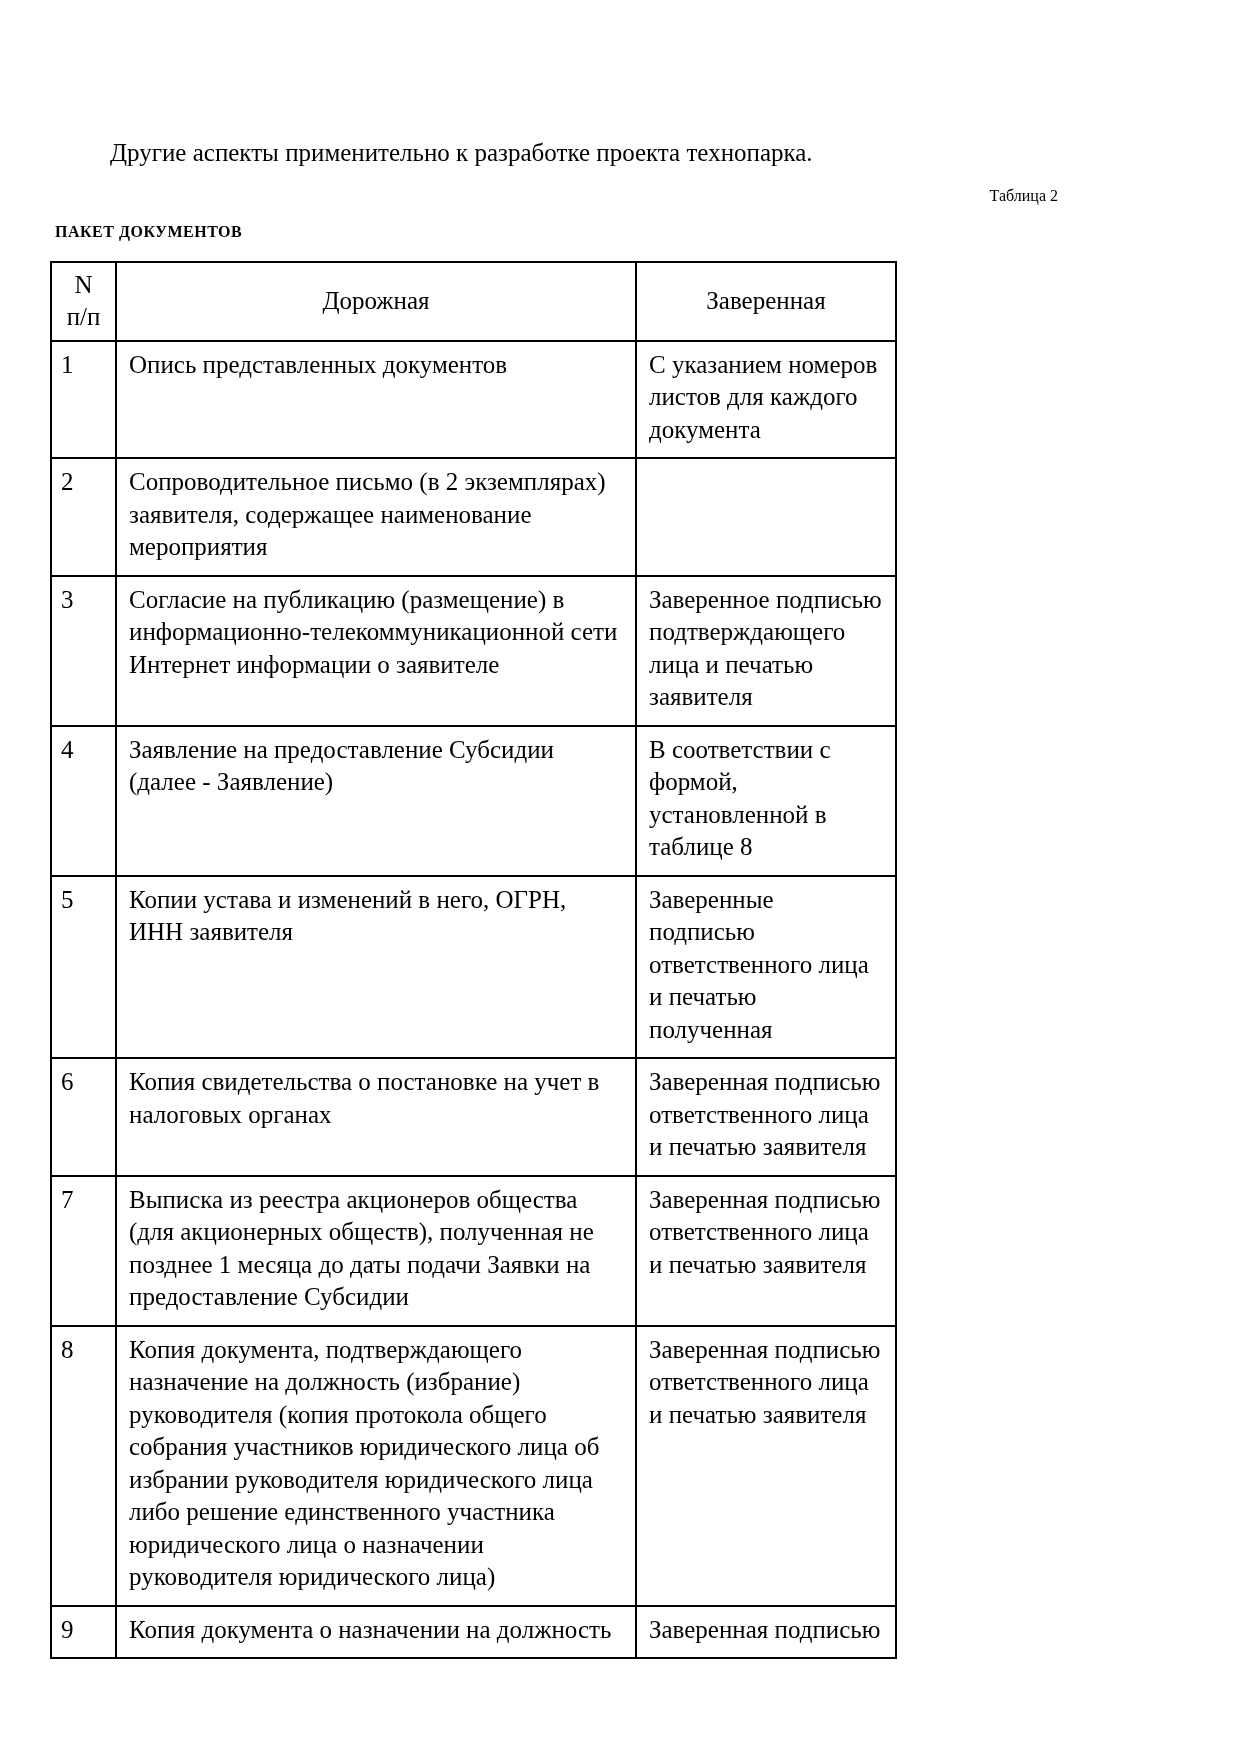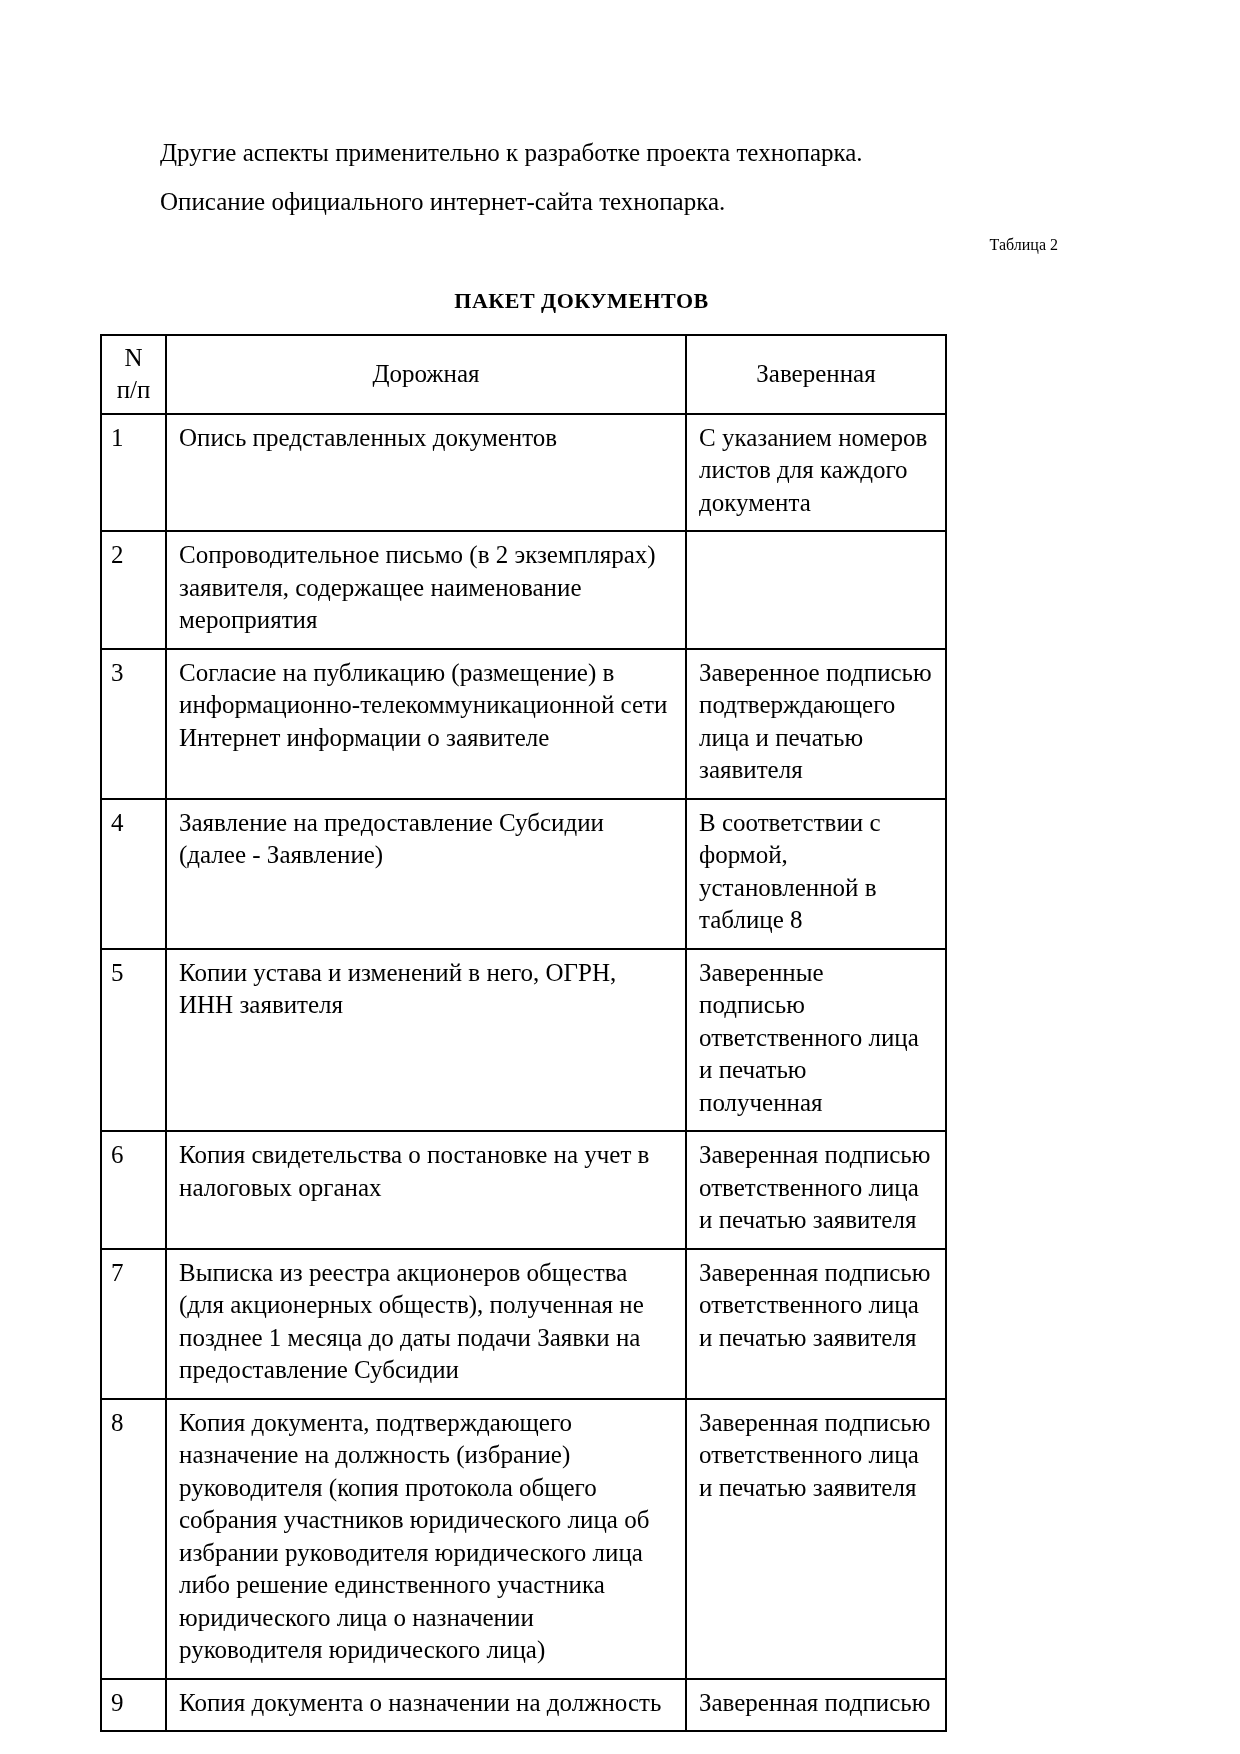--- a/index.html
+++ b/index.html
@@ -12,40 +12,40 @@
     color: #000000;
   }
   .page {
     position: relative;
     width: 1240px;
     height: 1754px;
     background: #ffffff;
     overflow: hidden;
   }
   .content {
-    padding: 136px 182px 0 105px;
+    padding: 136px 182px 0 55px;
   }
   .para {
     font-size: 25px;
     line-height: 1.36;
     margin: 0 0 15px 0;
     text-indent: 55px;
     text-align: justify;
   }
   .table-caption {
     font-size: 16px;
     line-height: 1.36;
     text-align: right;
     margin: 6px 0 0 0;
   }
   .table-title {
-    font-size: 22px;
+    font-size: 16px;
     font-weight: bold;
-    text-align: center;
-    margin: 32px 0 20px 0;
+    text-align: left;
+    margin: 16px 0 20px 0;
     letter-spacing: 0.5px;
   }
   table.doc-table {
     border-collapse: collapse;
     table-layout: fixed;
     width: 845px;
     margin-left: -5px;
     font-size: 25px;
   }
   .doc-table th, .doc-table td {
@@ -72,21 +72,20 @@
     padding: 7px 4px 11px 9px;
   }
 </style>
 </head>
 <body>
 
 <div class="page">
   <div class="content">
 
     <p class="para">Другие аспекты применительно к разработке проекта технопарка.</p>
-    <p class="para">Описание официального интернет-сайта технопарка.</p>
 
     <div class="table-caption">Таблица 2</div>
 
     <div class="table-title">ПАКЕТ ДОКУМЕНТОВ</div>
 
     <table class="doc-table">
       <colgroup>
         <col class="c-num">
         <col class="c-doc">
         <col class="c-req">

